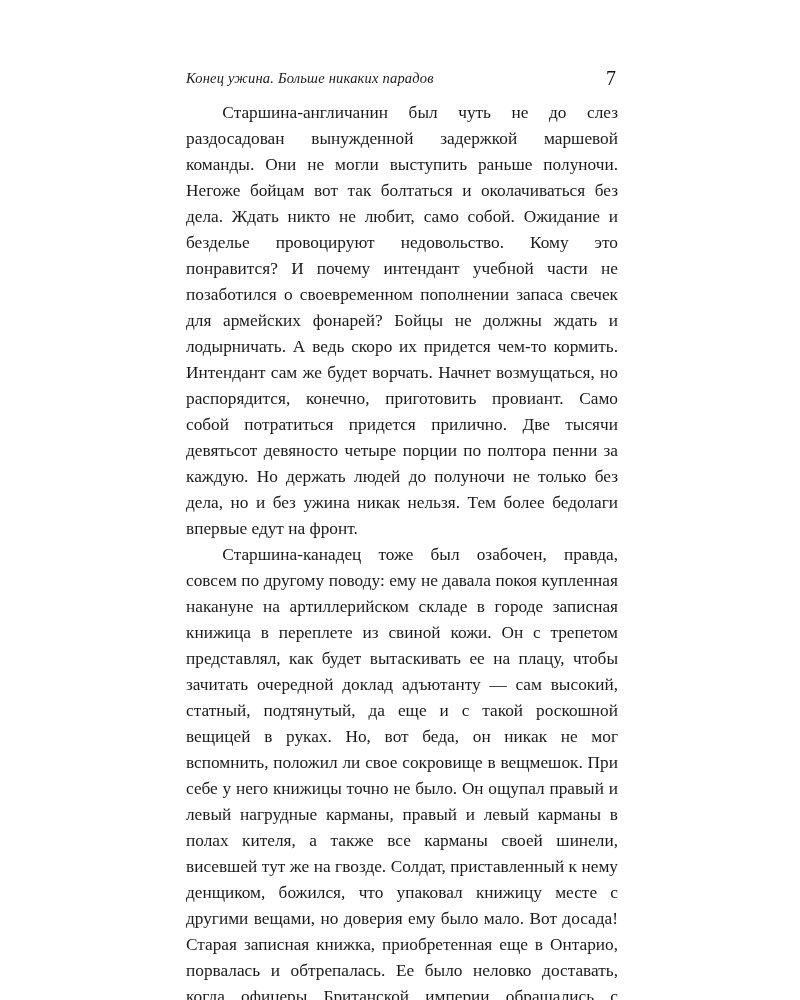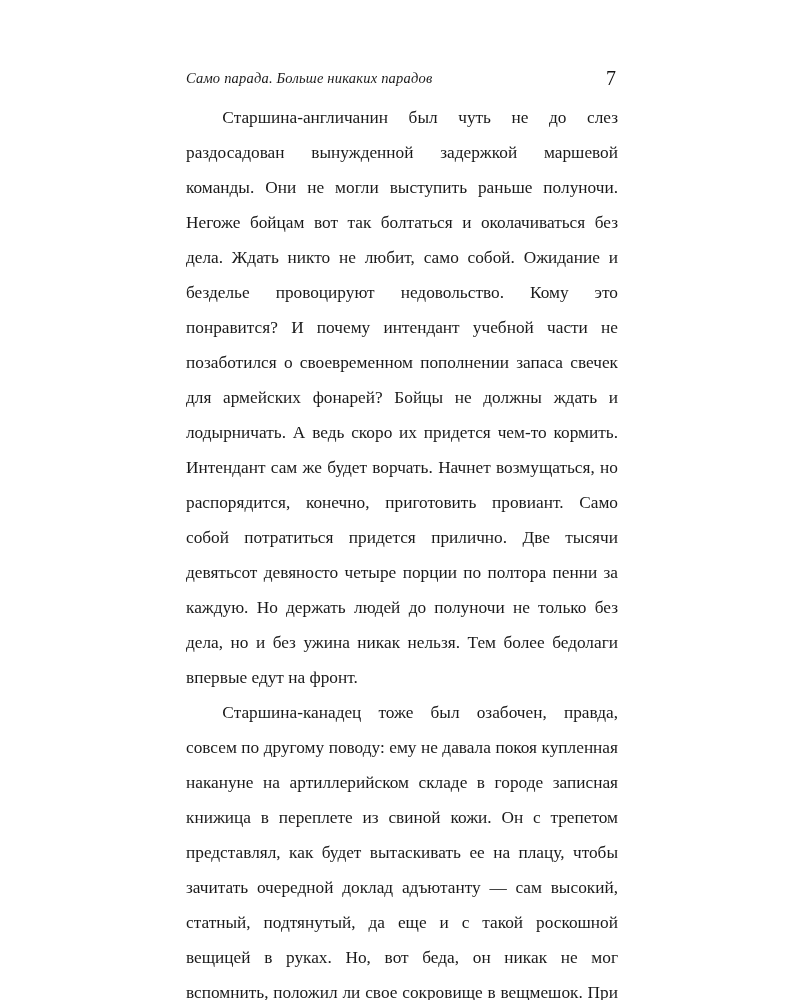--- a/index.html
+++ b/index.html
@@ -50,36 +50,36 @@
     position: absolute;
     left: 186px;
     top: 100px;
     width: 432px;
   }
   .para {
     margin: 0;
     text-align: justify;
     text-justify: inter-word;
     font-size: 17.3px;
-    line-height: 35px;
+    line-height: 26px;
     text-indent: 2.1em;
     hyphens: manual;
     -webkit-hyphens: manual;
   }
   .para + .para {
     margin-top: 0;
   }
 </style>
 </head>
 <body>
 
 <div class="page">
 
   <div class="page-header">
-    <span class="running-title">Само парада. Больше никаких парадов</span>
+    <span class="running-title">Конец ужина. Больше никаких парадов</span>
     <span class="folio">7</span>
   </div>
 
   <div class="text-body">
     <p class="para">Старшина-англичанин был чуть не до слез раздосадован вынужденной задержкой маршевой команды. Они не могли выступить раньше полуночи. Негоже бойцам вот так болтаться и околачиваться без дела. Ждать никто не любит, само собой. Ожидание и безделье провоцируют недовольство. Кому это понравится? И почему интендант учебной части не позаботился о своевременном пополнении запаса свечек для армейских фонарей? Бойцы не должны ждать и лодырничать. А ведь скоро их придется чем-то кормить. Интендант сам же будет ворчать. Начнет возмущаться, но распорядится, конечно, приготовить провиант. Само собой потратиться придется прилично. Две тысячи девятьсот девяносто четыре порции по полтора пенни за каждую. Но держать людей до полуночи не только без дела, но и без ужина никак нельзя. Тем более бедолаги впервые едут на фронт.</p>
     <p class="para">Старшина-канадец тоже был озабочен, правда, совсем по другому поводу: ему не давала покоя купленная накануне на артиллерийском складе в городе записная книжица в переплете из свиной кожи. Он с трепетом представлял, как будет вытаскивать ее на плацу, чтобы зачитать очередной доклад адъютанту — сам высокий, статный, подтянутый, да еще и с такой роскошной вещицей в руках. Но, вот беда, он никак не мог вспомнить, положил ли свое сокровище в вещмешок. При себе у него книжицы точно не было. Он ощупал правый и левый нагрудные карманы, правый и левый карманы в полах кителя, а также все карманы своей шинели, висевшей тут же на гвозде. Солдат, приставленный к нему денщиком, божился, что упаковал книжицу месте с другими вещами, но доверия ему было мало. Вот досада! Старая записная книжка, приобретенная еще в Онтарио, порвалась и обтрепалась. Ее было неловко доставать, когда офицеры Британской империи обращались с вопросами. Это давало им ложное представление о канадских войсках как</p>
   </div>
 
 </div>
 

